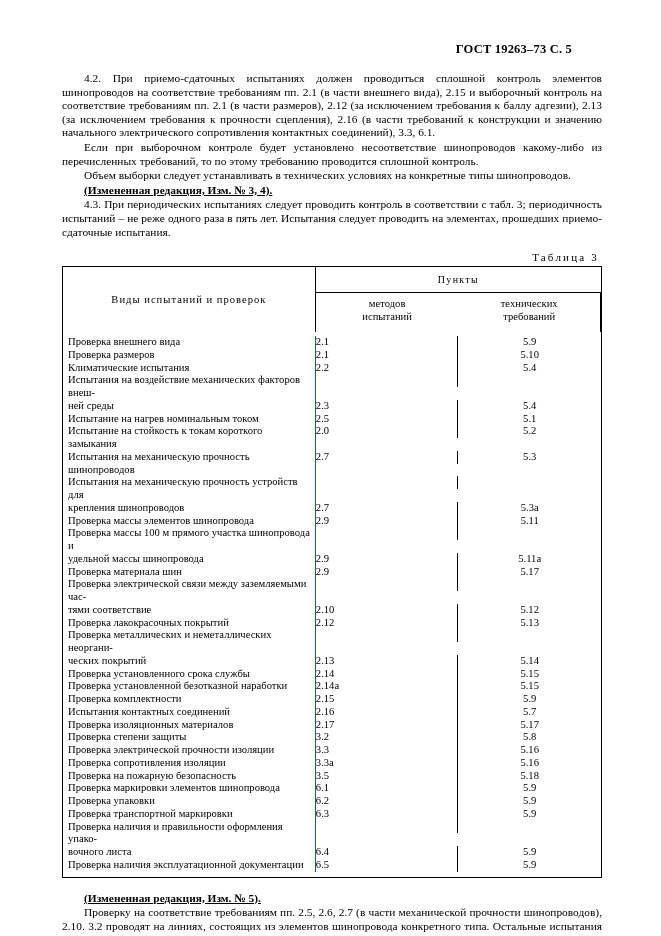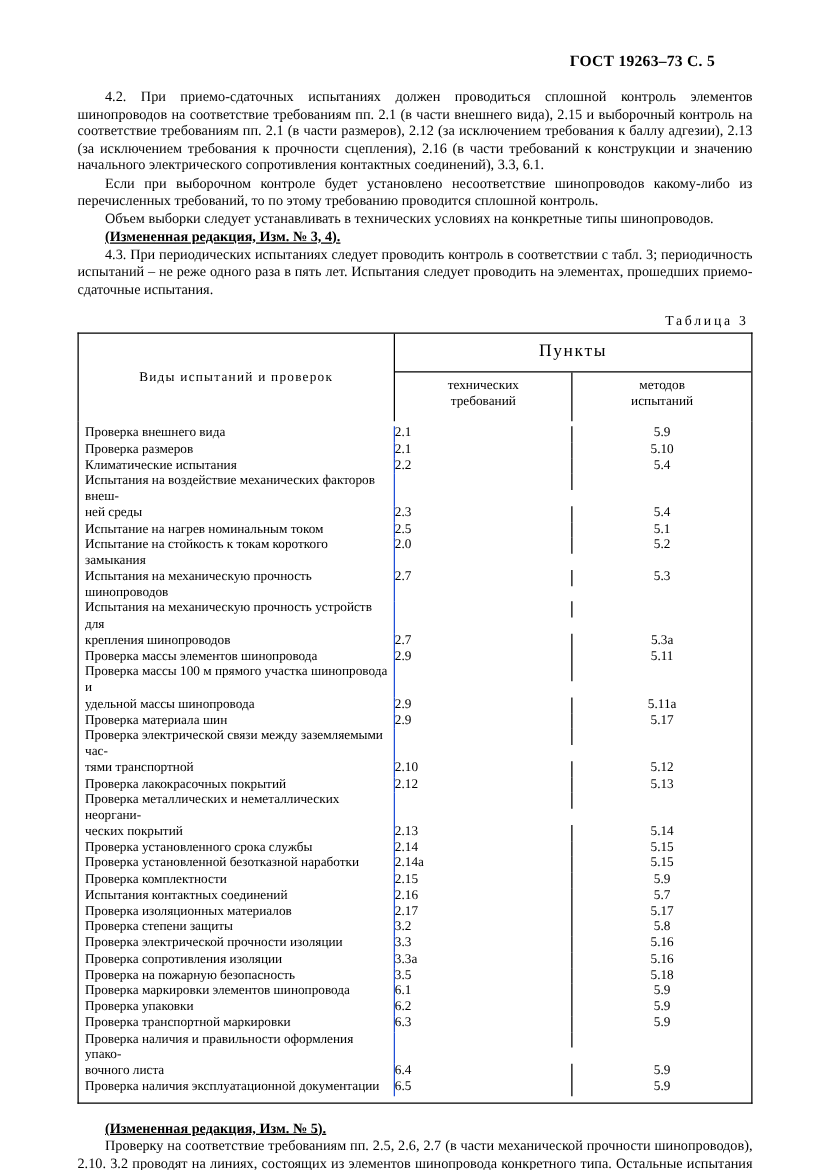--- a/index.html
+++ b/index.html
@@ -103,21 +103,21 @@
     font-size: 10.6px;
     letter-spacing: 1.0px;
     padding: 4px;
   }
   .hrow .hright {
     width: 53%;
     box-sizing: border-box;
   }
   .hpunkty {
     text-align: center;
-    font-size: 14px;
+    font-size: 10px;
     padding: 7px 0 7px 0;
     border-bottom: 1px solid #000;
     letter-spacing: 1.3px;
   }
   .hsubs {
     display: flex;
   }
   .hsubs .hs {
     width: 50%;
     box-sizing: border-box;
@@ -158,28 +158,28 @@
     <p class="para">4.3.  При периодических испытаниях следует проводить контроль в соответствии с табл. 3; периодичность испытаний – не реже одного раза в пять лет. Испытания следует проводить на элементах, прошедших приемо-сдаточные испытания.</p>
 
     <div class="table-caption">Таблица 3</div>
 
     <div class="tablehead">
       <div class="hrow">
         <div class="hname">Виды испытаний и проверок</div>
         <div class="hright">
           <div class="hpunkty">Пункты</div>
           <div class="hsubs">
+            <div class="hs">
+              <span>методов</span><br>
+              <span>испытаний</span>
+            </div>
             <div class="hs first">
               <span>технических</span><br>
               <span>требований</span>
             </div>
-            <div class="hs">
-              <span>методов</span><br>
-              <span>испытаний</span>
-            </div>
           </div>
         </div>
       </div>
     </div>
 
     <div class="tablebody">
       <div class="spacer-top"></div>
       <div id="rows-container">
           <div class="rowline">
             <div class="name">Проверка внешнего вида</div>
@@ -250,21 +250,21 @@
             <div class="name">Проверка материала шин</div>
             <div class="c1">2.9</div>
             <div class="c2">5.17</div>
           </div>
           <div class="rowline">
             <div class="name">Проверка электрической связи между заземляемыми час-</div>
             <div class="c1">&nbsp;</div>
             <div class="c2">&nbsp;</div>
           </div>
           <div class="rowline">
-            <div class="name">тями транспортной</div>
+            <div class="name">тями соответствие</div>
             <div class="c1">2.10</div>
             <div class="c2">5.12</div>
           </div>
           <div class="rowline">
             <div class="name">Проверка лакокрасочных покрытий</div>
             <div class="c1">2.12</div>
             <div class="c2">5.13</div>
           </div>
           <div class="rowline">
             <div class="name">Проверка  металлических  и  неметаллических  неоргани-</div>

